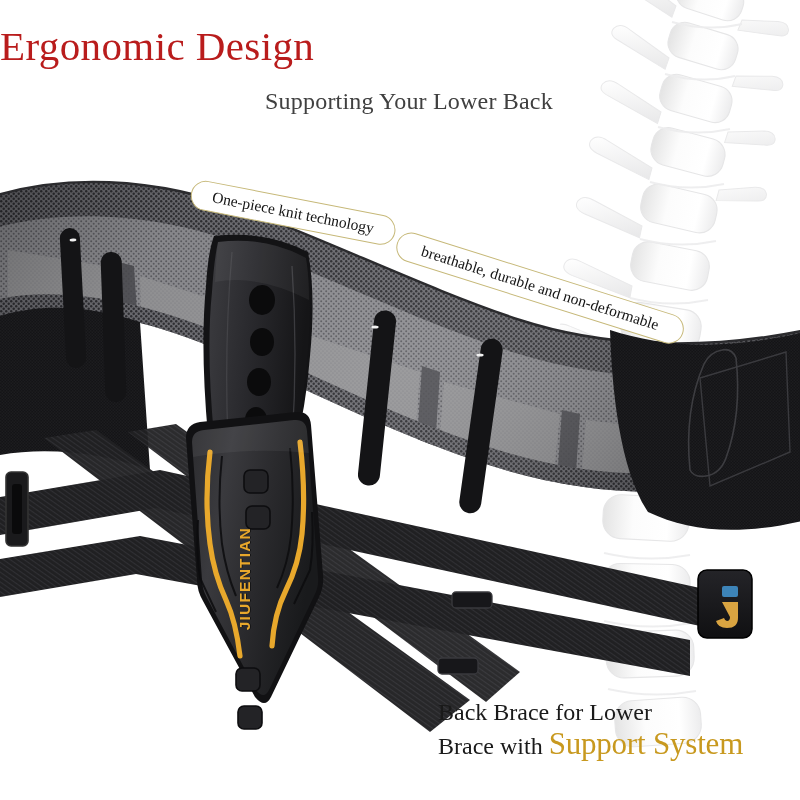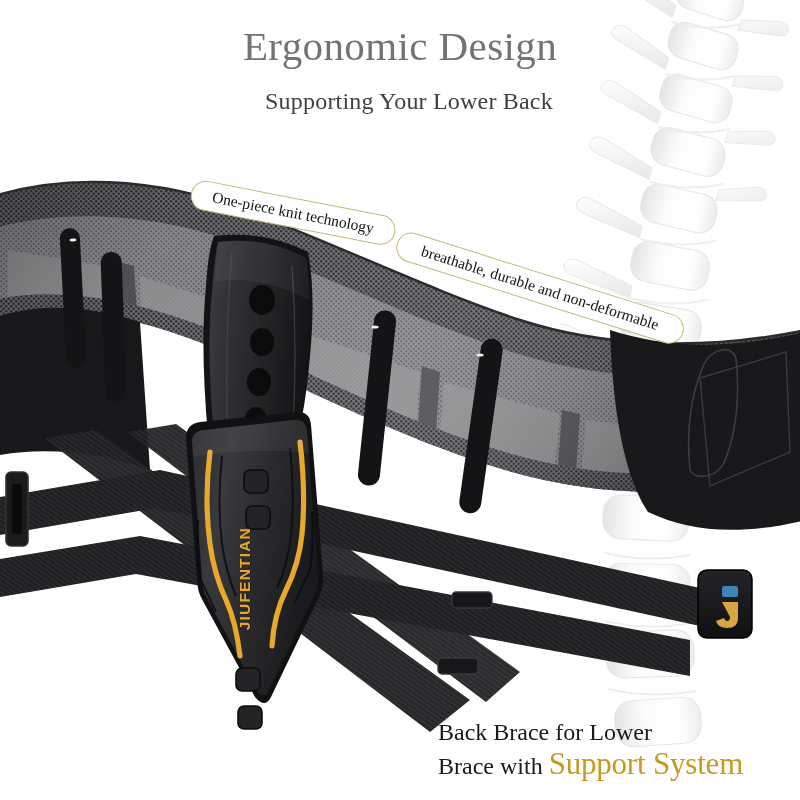--- a/index.html
+++ b/index.html
@@ -8,22 +8,22 @@
     width:800px;height:800px;
     background:#ffffff;
     font-family:"Liberation Serif", serif;
     overflow:hidden;
     position:relative;
   }
   #stage{position:absolute;inset:0;width:800px;height:800px;overflow:hidden;background:#fff;}
 
   
   .title{
-    position:absolute;left:0;top:26px;width:800px;text-align:center;
-    font-size:41px;color:#737373;letter-spacing:.4px;line-height:1;
+    position:absolute;left:0;top:26px;width:800px;text-align:left;
+    font-size:41px;color:#b91c1c;letter-spacing:.4px;line-height:1;
   }
   .subtitle{
     position:absolute;left:0;top:88px;width:800px;text-align:center;
     font-size:24px;color:#404040;letter-spacing:.2px;padding-left:9px;
   }
 
   
   .callout{
     position:absolute;
     border:1.4px solid #c6b878;
@@ -45,21 +45,21 @@
     font-size:15.5px;
     transform:rotate(17.5deg);
     transform-origin:left center;
   }
 
   
   .caption{
     position:absolute;left:438px;top:698px;width:350px;
     color:#1a1a1a;line-height:1.18;
   }
-  .caption .l1{font-size:24px;display:block;margin-top:20px;}
+  .caption .l1{font-size:24px;display:block;}
   .caption .l2{font-size:24px;display:block;white-space:nowrap;}
   .caption .hl{
     color:#c8991f;font-size:31px;letter-spacing:-.2px;
   }
 
   
   #spine{position:absolute;left:560px;top:-10px;width:250px;height:790px;}
 
   
   #brace{position:absolute;left:0;top:0;width:800px;height:800px;}

